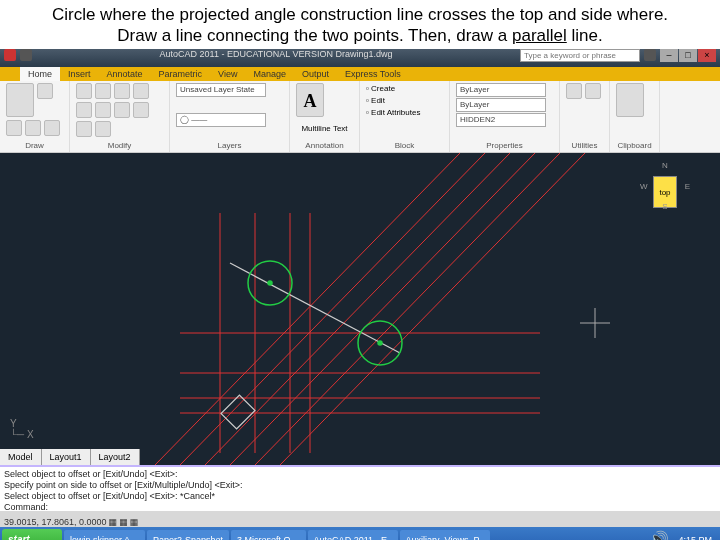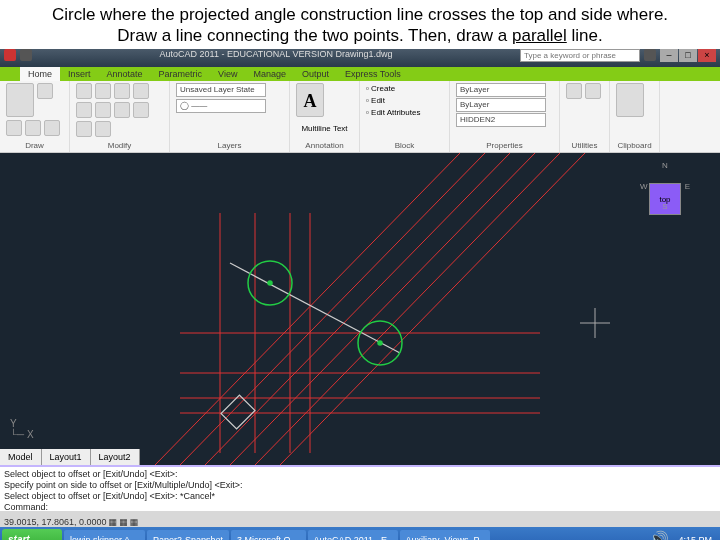--- a/index.html
+++ b/index.html
@@ -7,34 +7,34 @@
 .instr{text-align:center;font-size:17px;font-weight:400;line-height:1.25;padding:4px 20px 2px}
 .instr .u{text-decoration:underline}
 .titlebar{height:18px;background:linear-gradient(#4a5a6a,#2a3a4a);display:flex;align-items:flex-start;padding:0 4px;gap:4px}
 .titlebar .logo{width:12px;height:12px;background:#c33;border-radius:2px}
 .titlebar .ttl{color:#ddd;font-size:9px;flex:1;text-align:center}
 .titlebar .search{width:120px;height:13px;background:#fff;border:1px solid #999;font-size:8px;padding:0 3px;color:#888}
 .titlebar .icn{width:12px;height:12px;background:#555;border-radius:2px}
 .titlebar .wbtns{display:flex;gap:1px}
 .titlebar .wbtn{width:18px;height:13px;background:#aaa;font-size:9px;text-align:center;line-height:13px}
 .titlebar .wbtn.close{background:#c44}
-.menubar{height:14px;background:#84cc16;display:flex;padding-left:20px}
+.menubar{height:14px;background:#eab308;display:flex;padding-left:20px}
 .menubar .tab{padding:0 8px;font-size:9px;line-height:14px;color:#333}
 .menubar .tab.active{background:#f8f8f8}
 .ribbon{height:72px;background:#f4f4f4;border-bottom:1px solid #ccc;display:flex}
 .rgroup{border-right:1px solid #ddd;padding:2px 6px;display:flex;flex-direction:column;justify-content:space-between}
 .rgroup .tools{display:flex;gap:3px;flex-wrap:wrap;align-content:flex-start}
 .tool{width:16px;height:16px;background:#ddd;border:1px solid #bbb;border-radius:2px}
 .tool.big{width:28px;height:34px}
 .rgroup .lbl{font-size:8px;color:#555;text-align:center}
 .combo{width:90px;height:14px;background:#fff;border:1px solid #aaa;font-size:8px;padding:0 3px;color:#444;display:flex;align-items:center}
 .canvas{position:relative;height:312px;background:#1a2530}
 .canvas svg{position:absolute;inset:0}
 .viewcube{position:absolute;top:8px;right:30px;width:50px;height:50px}
-.viewcube .cube{width:32px;height:32px;background:#8b5cf6;border:1px solid #888;margin:22px auto;font-size:8px;text-align:center;line-height:32px}
+.viewcube .cube{width:24px;height:32px;background:#fde047;border:1px solid #888;margin:15px auto;font-size:8px;text-align:center;line-height:32px}
 .viewcube .n{position:absolute;top:0;left:50%;transform:translateX(-50%);color:#999;font-size:8px}
 .viewcube .s{position:absolute;bottom:0;left:50%;transform:translateX(-50%);color:#999;font-size:8px}
 .viewcube .e{position:absolute;right:0;top:50%;transform:translateY(-50%);color:#999;font-size:8px}
 .viewcube .w{position:absolute;left:0;top:50%;transform:translateY(-50%);color:#999;font-size:8px}
 .ucs{position:absolute;bottom:25px;left:10px;color:#888;font-size:10px}
 .tabs{position:absolute;bottom:0;left:0;height:16px;display:flex;background:#ccc;font-size:9px}
 .tabs .t{padding:0 8px;line-height:16px;border-right:1px solid #999;background:#eee}
 .cmd{height:46px;background:#fff;border-top:2px solid #c4b5fd;font:9px/11px monospace;color:#222;padding:2px 4px;white-space:pre-line;overflow:hidden}
 .status{height:16px;background:#d8d8d8;display:flex;align-items:flex-end;font-size:9px;color:#333;padding:0 4px;gap:2px}
 .taskbar{height:26px;background:linear-gradient(#3a7ac8,#245eb0);display:flex;align-items:center;padding:0 2px;gap:2px}
@@ -95,21 +95,21 @@
         <span class="tool"></span>
         <span class="tool"></span>
         <span class="tool"></span>
         <span class="tool"></span>
         <span class="tool"></span>
         <span class="tool"></span>
       </div>
     <div class="lbl">Modify</div>
   </div>
   <div class="rgroup" style="width:120px">
-    <div class="tools" style="flex-direction:column;gap:2px">
+    <div class="tools" style="flex-direction:column;gap:16px">
       <div class="combo">Unsaved Layer State</div>
       <div class="combo">◯ ——</div>
     </div>
     <div class="lbl">Layers</div>
   </div>
   <div class="rgroup" style="width:70px">
     <div class="tools">
         <span class="tool big" style="font:bold 18px serif;text-align:center;line-height:34px">A</span>
       </div>
     <div style="font-size:8px;text-align:center">Multiline Text</div>

